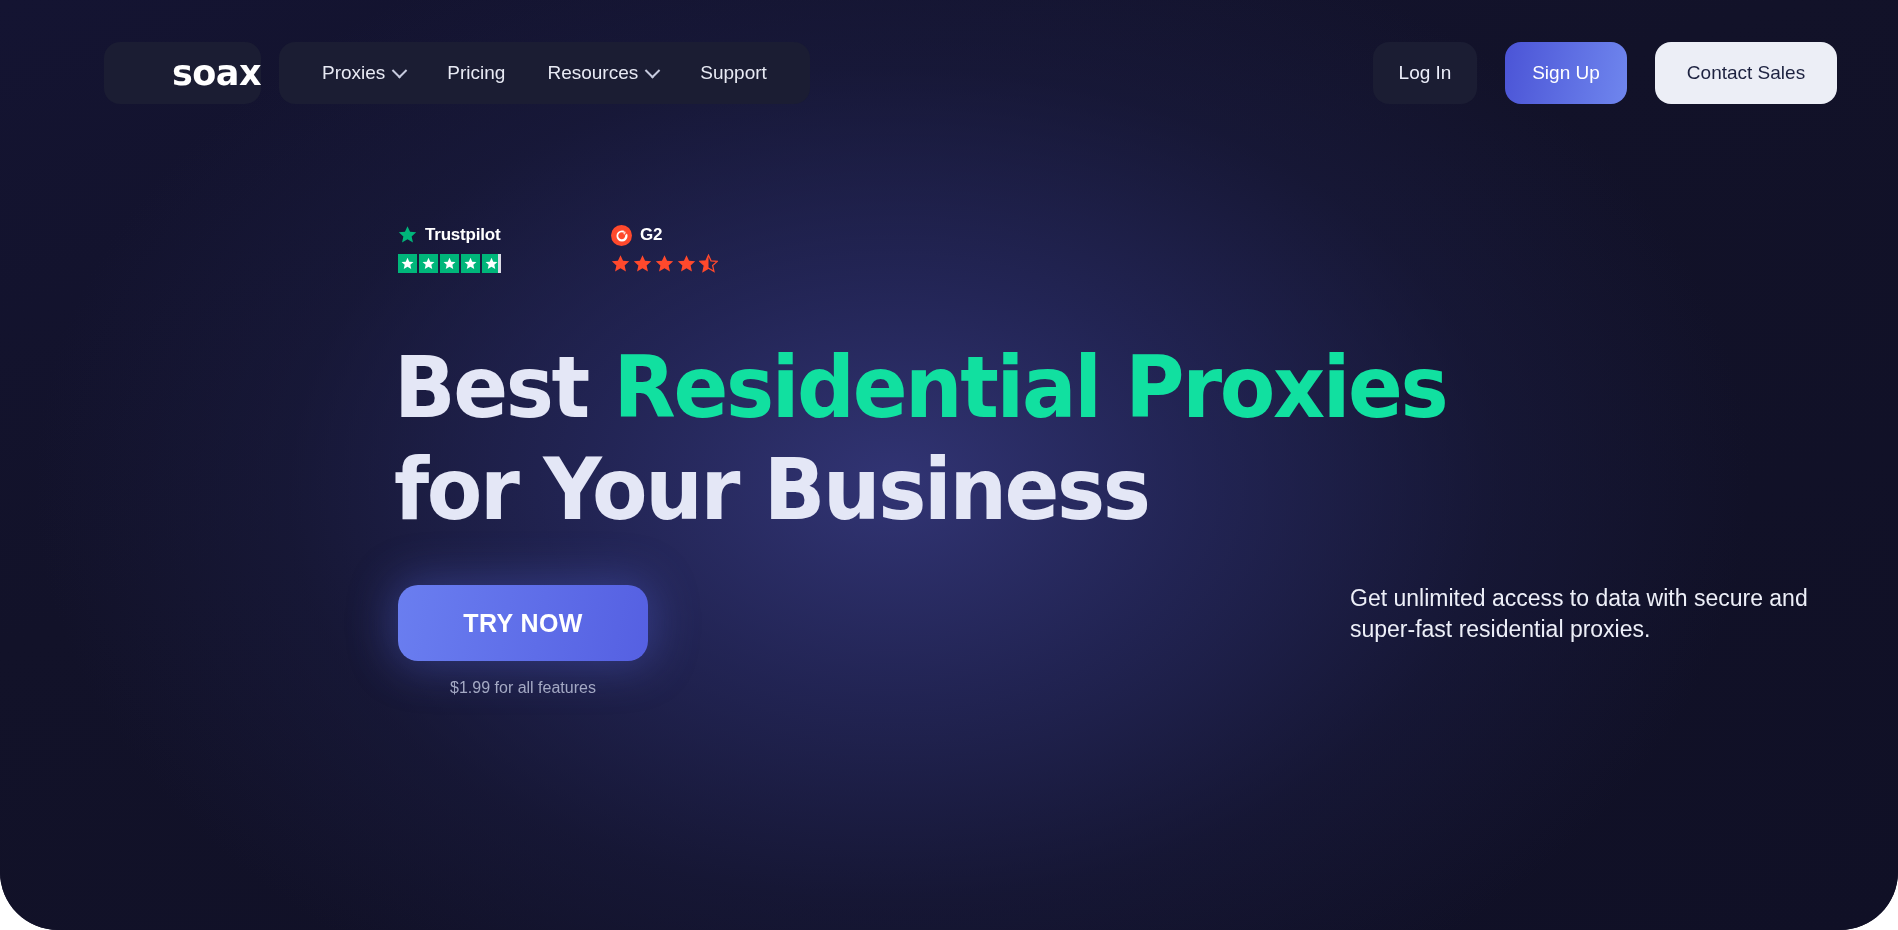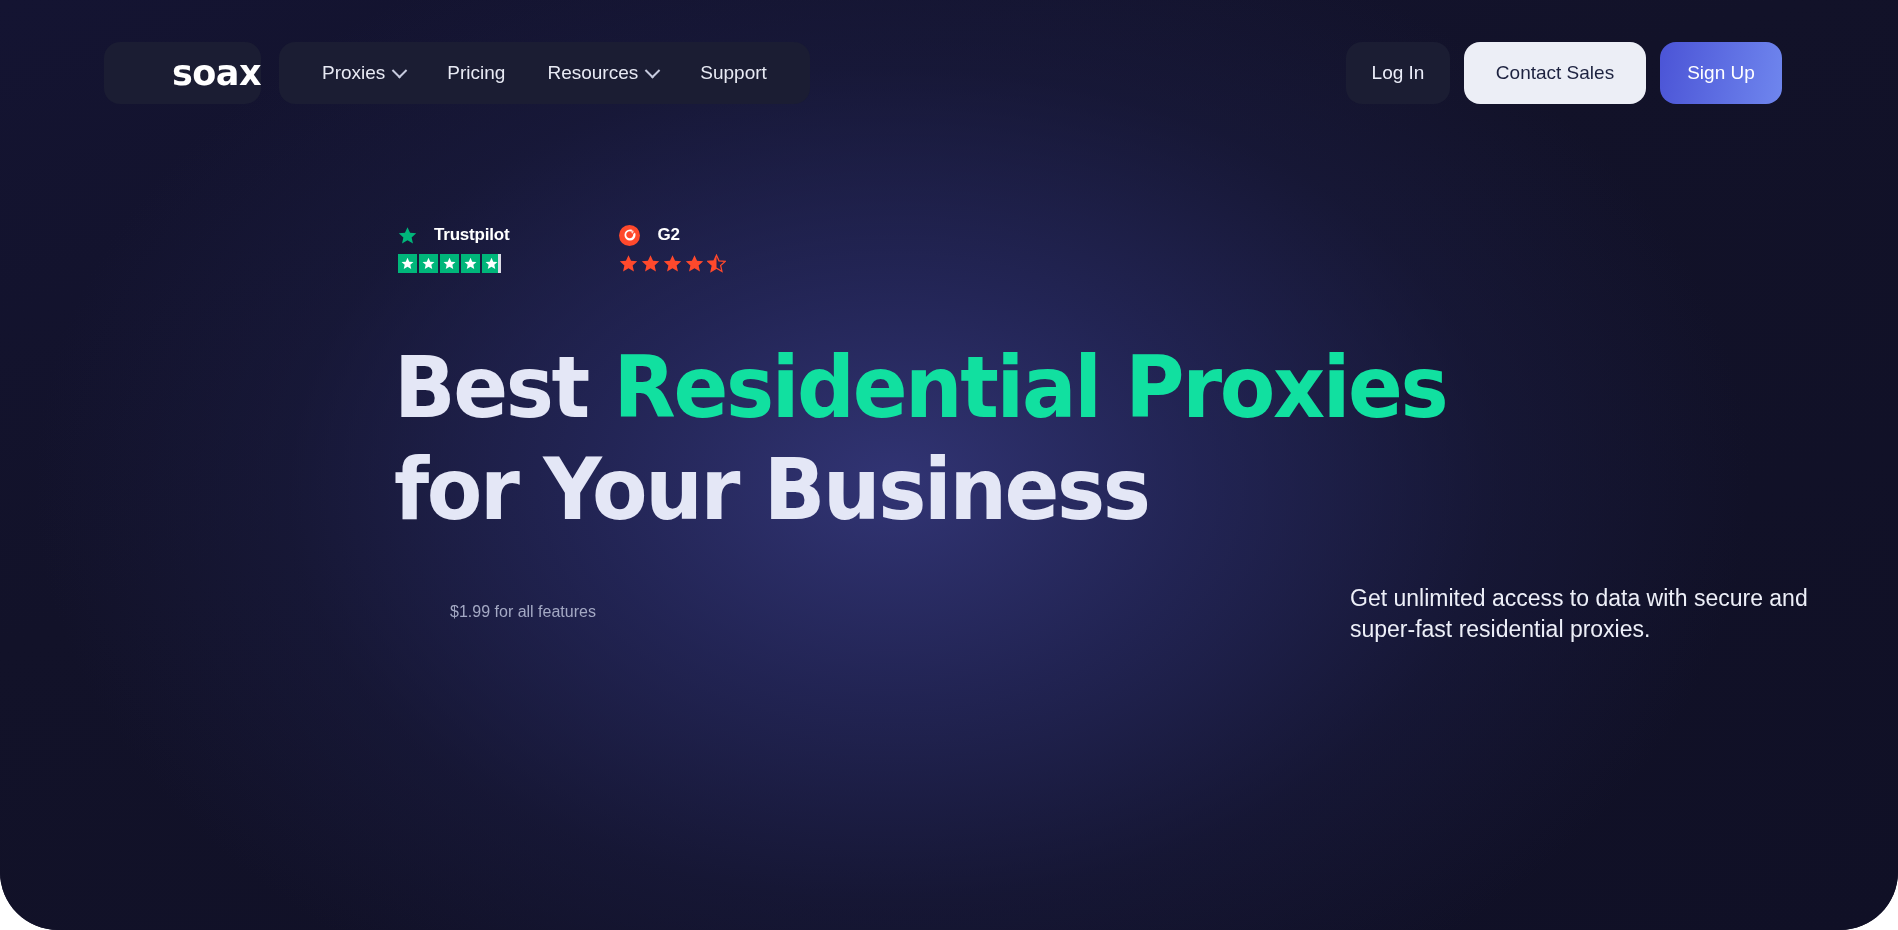--- a/index.html
+++ b/index.html
@@ -75,22 +75,22 @@
   .chev {
     display:inline-block;
     width:11px; height:11px;
     border-right:2px solid #c6cade;
     border-bottom:2px solid #c6cade;
     transform:rotate(45deg) translate(-2px,-2px);
   }
 
   .header-actions {
     margin-left:auto;
-    margin-right:116px;
-    display:flex; align-items:flex-end; gap:14px;
+    margin-right:61px;
+    display:flex; align-items:flex-end; gap:28px;
   }
   .btn {
     height:62px;
     border-radius:16px;
     display:flex; align-items:center; justify-content:center;
     font-size:19px;
     cursor:pointer;
     border:none;
     font-family:"Liberation Sans", sans-serif;
   }
@@ -100,21 +100,21 @@
     background:linear-gradient(100deg,#4b54d6 0%,#6f86ee 100%);
     color:#ffffff;
   }
   .btn-contact { width:182px; background:#eceef6; color:#1d2240; }
 
   
   .hero { position:absolute; left:398px; top:0; }
 
   .badges { position:absolute; top:225px; left:0; display:flex; gap:110px; }
   .badge { display:flex; flex-direction:column; gap:9px; }
-  .badge-top { display:flex; align-items:center; gap:17px; height:20px; }
+  .badge-top { display:flex; gap:8px; height:20px; }
   .tp-name, .g2-name { color:#ffffff; font-size:17px; font-weight:bold; letter-spacing:-0.2px; }
 
   .tp-logo-star { width:19px; height:19px; }
   .g2-circle {
     width:21px; height:21px; border-radius:50%;
     background:#ff492c;
     display:flex; align-items:center; justify-content:center;
   }
 
   .tp-stars { display:flex; gap:2px; }
@@ -192,22 +192,22 @@
         <span>Resources</span>
         <span class="chev"></span>
       </div>
       <div class="nav-item">
         <span>Support</span>
       </div>
     </nav>
 
     <div class="header-actions">
       <button class="btn btn-login">Log In</button>
+      <button class="btn btn-signup">Sign Up</button>
       <button class="btn btn-contact">Contact Sales</button>
-      <button class="btn btn-signup">Sign Up</button>
     </div>
   </div>
 
   <div class="hero">
 
     <div class="badges">
 
       <div class="badge">
         <div class="badge-top">
           <svg class="tp-logo-star" viewBox="0 0 24 24">
@@ -279,19 +279,20 @@
         </div>
       </div>
     </div>
 
     <h1 class="headline">
       <span><span>Best </span><span class="accent">Residential Proxies</span></span>
       <span class="l2">for Your Business</span>
     </h1>
 
     <div class="cta-wrap">
+      <button class="cta">TRY NOW</button>
       <div class="cta-note">$1.99 for all features</div>
     </div>
 
     <p class="hero-desc">Get unlimited access to data with secure and super-fast residential proxies.</p>
 
   </div>
 </div>
 
 </body></html>

